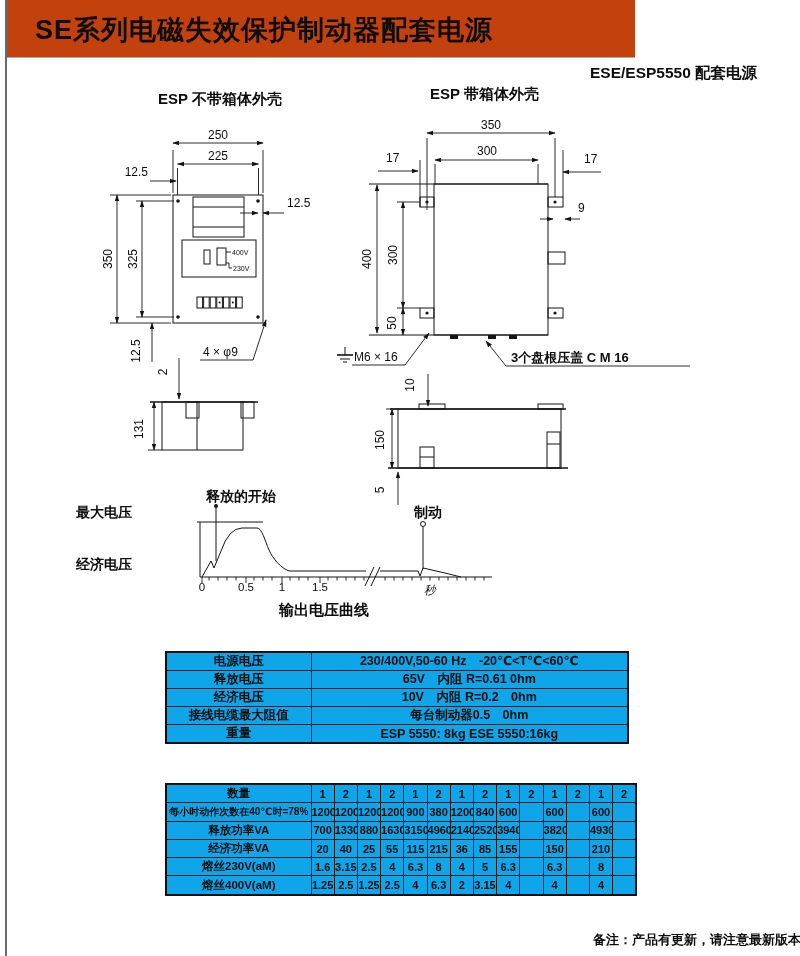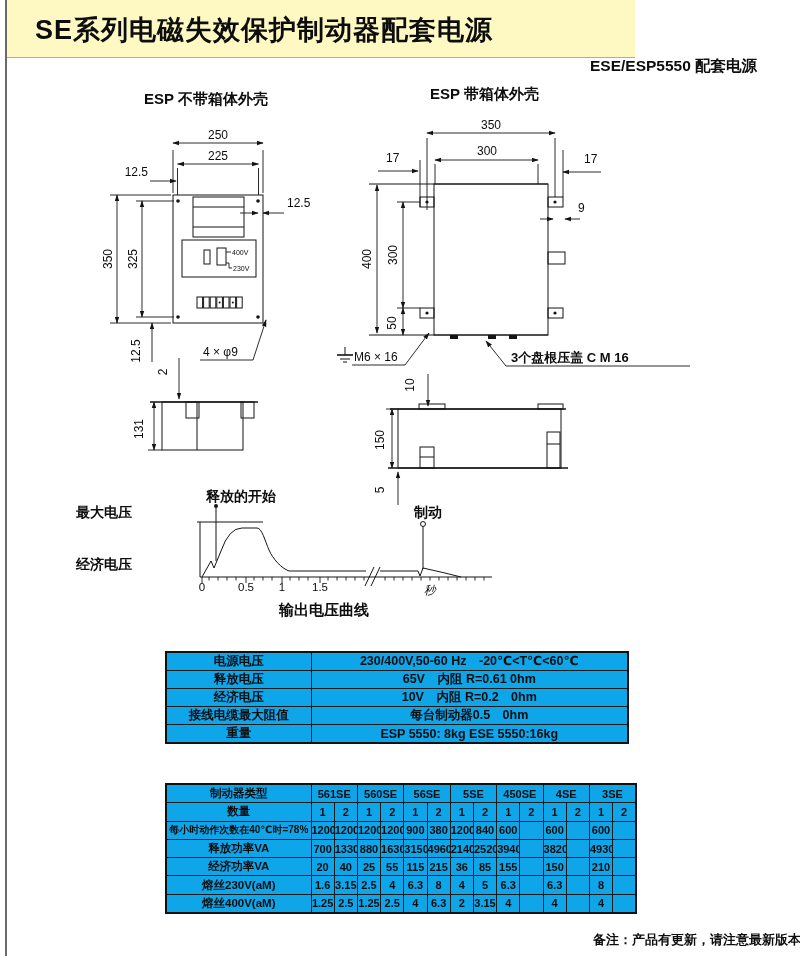--- a/index.html
+++ b/index.html
@@ -1,19 +1,19 @@
 <!DOCTYPE html>
 <html><head>
 <meta charset="utf-8">
 <style>
   html,body{margin:0;padding:0}
   body{width:800px;height:956px;position:relative;background:#fff;overflow:hidden;
        font-family:"Liberation Sans","DejaVu Sans",sans-serif;color:#0d0d0d}
   .page-edge{position:absolute;left:5px;top:0;width:2px;height:956px;background:#6a6a6a}
-  .hdr{position:absolute;left:7px;top:0;width:628px;height:57px;background:#fef9c3;border-bottom:1px solid #adadad}
+  .hdr{position:absolute;left:7px;top:0;width:628px;height:57px;background:#c2410c;border-bottom:1px solid #adadad}
   .hdr .title{position:absolute;left:28px;top:12px;font-size:27px;font-weight:bold;letter-spacing:1px}
   .lbl{position:absolute;font-weight:bold;white-space:nowrap}
   #drw{position:absolute;left:0;top:0;width:800px;height:645px}
   .ln{stroke:#141414;stroke-width:1;fill:none}
   .ln2{stroke:#141414;stroke-width:1.6;fill:none}
   .dm{stroke:#141414;stroke-width:0.9;fill:none}
   .fl{fill:#141414;stroke:none}
   text{fill:#0d0d0d;font-family:"Liberation Sans","DejaVu Sans",sans-serif}
   .dt{font-size:12px}
   .dts{font-size:7px}
@@ -31,23 +31,23 @@
   .note{position:absolute;left:593px;top:931px;font-size:13px;font-weight:bold;white-space:nowrap}
 </style>
 </head>
 <body>
 
 <div class="page-edge"></div>
 <div class="hdr">
   <div class="title">SE系列电磁失效保护制动器配套电源</div>
 </div>
 
-<div class="lbl" style="left:144px;top:90px;font-size:15px">ESP 不带箱体外壳</div>
+<div class="lbl" style="left:158px;top:90px;font-size:15px">ESP 不带箱体外壳</div>
 <div class="lbl" style="left:430px;top:85px;font-size:15px">ESP 带箱体外壳</div>
-<div class="lbl" style="left:590px;top:56px;font-size:15.5px">ESE/ESP5550 配套电源</div>
+<div class="lbl" style="left:590px;top:63px;font-size:15.5px">ESE/ESP5550 配套电源</div>
 
 <svg id="drw" viewBox="0 0 800 645">
   <defs>
     <marker id="ae" viewBox="0 0 8 6" refX="7.2" refY="3" markerWidth="8" markerHeight="6" orient="auto">
       <path d="M0,0.4L8,3L0,5.6Z" fill="#141414"></path>
     </marker>
     <marker id="as" viewBox="0 0 8 6" refX="7.2" refY="3" markerWidth="8" markerHeight="6" orient="auto-start-reverse">
       <path d="M0,0.4L8,3L0,5.6Z" fill="#141414"></path>
     </marker>
   </defs>
@@ -255,30 +255,20 @@
   </tbody>
 </table>
 
 <table class="t2">
   <colgroup>
       <col style="width:145px">
       <col span="14">
     </colgroup>
   <tbody>
     <tr>
-      <td class="lab">制动器类型</td>
-      <td colspan="2">561SE</td>
-      <td colspan="2">560SE</td>
-      <td colspan="2">56SE</td>
-      <td colspan="2">5SE</td>
-      <td colspan="2">450SE</td>
-      <td colspan="2">4SE</td>
-      <td colspan="2">3SE</td>
-    </tr>
-    <tr>
       <td class="lab">数量</td>
       <td>1</td>
         <td>2</td>
       <td>1</td>
         <td>2</td>
       <td>1</td>
         <td>2</td>
       <td>1</td>
         <td>2</td>
       <td>1</td>

